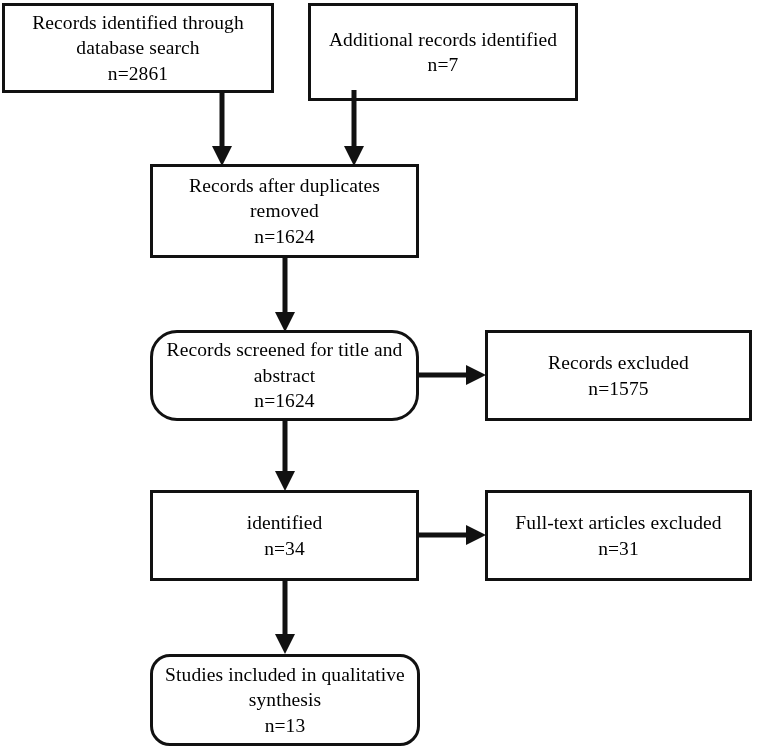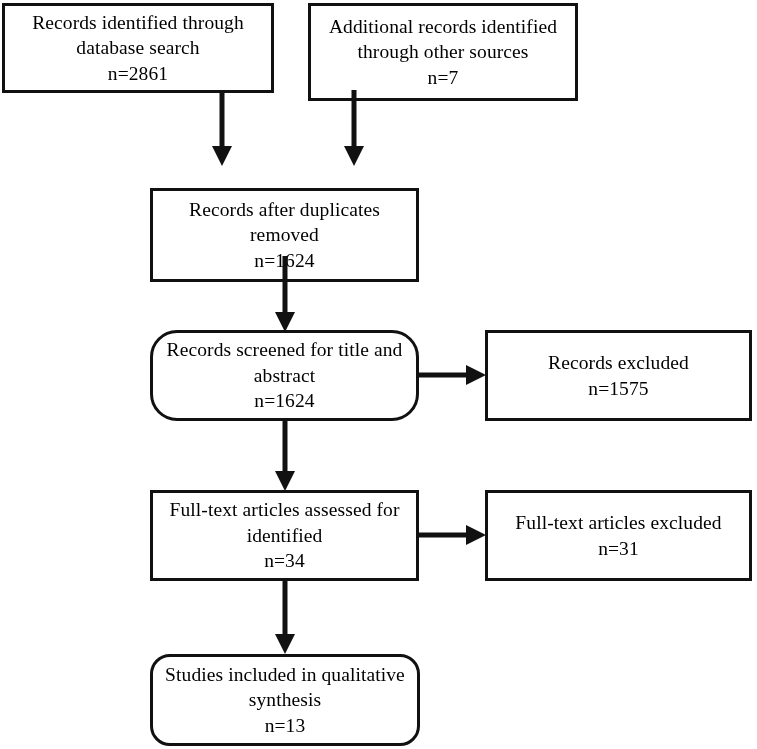--- a/index.html
+++ b/index.html
@@ -34,21 +34,21 @@
     letter-spacing: 0.1px;
     padding: 2px 1px;
   }
   .flow-box .line {
     display: block;
     white-space: nowrap;
   }
   
   #box-identified-db      { left: 2px;   top: 3px;   width: 272px; height: 90px; }
   #box-identified-other   { left: 308px; top: 3px;   width: 270px; height: 98px; }
-  #box-duplicates-removed { left: 150px; top: 164px; width: 269px; height: 94px; margin-top: 24px; }
+  #box-duplicates-removed { left: 150px; top: 164px; width: 269px; height: 94px; }
   #box-screened           { left: 150px; top: 330px; width: 269px; height: 91px; border-radius: 27px; }
   #box-records-excluded   { left: 485px; top: 330px; width: 267px; height: 91px; }
   #box-fulltext-assessed  { left: 150px; top: 490px; width: 269px; height: 91px; }
   #box-fulltext-excluded  { left: 485px; top: 490px; width: 267px; height: 91px; }
   #box-included           { left: 150px; top: 654px; width: 270px; height: 92px; border-radius: 20px; }
 
   
   .connector {
     position: absolute;
   }
@@ -60,21 +60,20 @@
 <div id="diagram-root">
 
   <div class="flow-box" id="box-identified-db">
     <span class="line">Records identified through</span>
     <span class="line">database search</span>
     <span class="line">n=2861</span>
   </div>
 
   <div class="flow-box" id="box-identified-other">
     <span class="line">Additional records identified</span>
-    <span class="line">through other sources</span>
     <span class="line">n=7</span>
   </div>
 
   <div class="flow-box" id="box-duplicates-removed">
     <span class="line">Records after duplicates</span>
     <span class="line">removed</span>
     <span class="line">n=1624</span>
   </div>
 
   <div class="flow-box" id="box-screened">
@@ -82,21 +81,20 @@
     <span class="line">abstract</span>
     <span class="line">n=1624</span>
   </div>
 
   <div class="flow-box" id="box-records-excluded">
     <span class="line">Records excluded</span>
     <span class="line">n=1575</span>
   </div>
 
   <div class="flow-box" id="box-fulltext-assessed">
-    <span class="line">Full-text articles assessed for</span>
     <span class="line">identified</span>
     <span class="line">n=34</span>
   </div>
 
   <div class="flow-box" id="box-fulltext-excluded">
     <span class="line">Full-text articles excluded</span>
     <span class="line">n=31</span>
   </div>
 
   <div class="flow-box" id="box-included">

